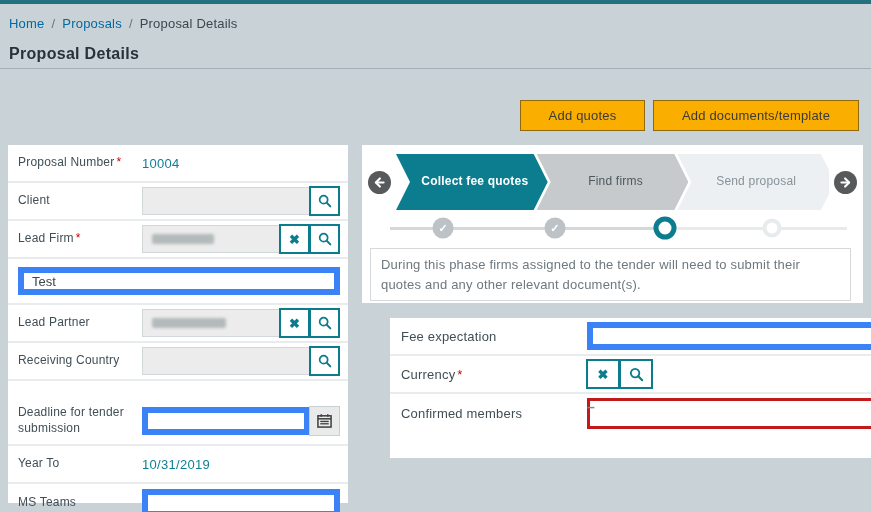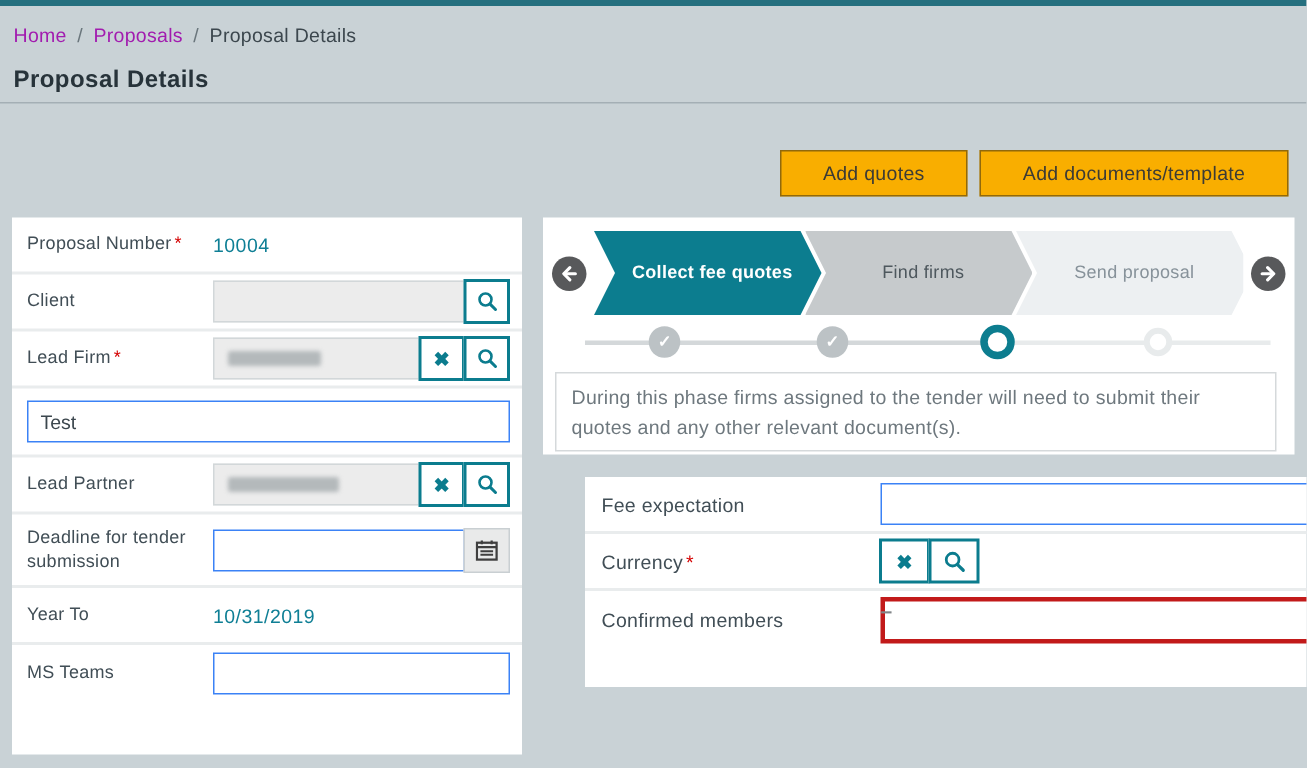--- a/index.html
+++ b/index.html
@@ -6,46 +6,46 @@
   html,body { width:871px; height:512px; }
   body {
     position:relative; overflow:hidden;
     background:#c9d2d6;
     font-family:"Liberation Sans", sans-serif;
     color:#414e56;
   }
   
   .topbar { position:absolute; top:0; left:0; right:0; height:4px; background:#25707f; }
   .breadcrumb { position:absolute; top:16px; left:9px; font-size:13px; letter-spacing:.2px; color:#6a767c; display:flex; gap:7px; align-items:center;}
-  .crumb-link { color:#a21caf; cursor:pointer; }
+  .crumb-link { color:#0369a1; cursor:pointer; }
   .crumb-current { color:#3c474e; }
   .page-title { position:absolute; top:45px; left:9px; font-size:16px; font-weight:bold; color:#27333a; letter-spacing:.3px; }
   .title-divider { position:absolute; top:68px; left:0; right:0; height:1px; background:#a4afb5; }
   
   .actions { position:absolute; top:100px; right:12px; display:flex; gap:8px; }
   .btn-amber {
     height:31px; background:#f9ae00; border:1px solid rgba(60,50,20,.55);
     color:#3c3b35; font-size:13px; letter-spacing:.2px;
     font-family:inherit; display:flex; align-items:center; justify-content:center; cursor:pointer;
   }
   .btn-amber.w1 { width:125px; } .btn-amber.w2 { width:206px; }
   
   .panel { position:absolute; background:#fff; }
   .left-panel   { left:8px;   top:145px; width:340px; height:358px; }
   .right-top    { left:362px; top:145px; width:501px; height:158px; }
   .right-bottom { left:362px; top:318px; width:501px; height:140px;margin-left:28px; }
   
   .frow { display:flex; align-items:center; padding:0 8px 0 10px; border-bottom:2px solid #e9eced; height:38px; }
-  .frow.tall46 { height:46px; } .frow.tall49 { height:49px; } .frow.noline { border-bottom:none; }
+  .frow.tall46 { height:46px; } .frow.tall49 { height:49px;margin-top:16px; } .frow.noline { border-bottom:none; }
   .flabel { width:124px; flex-shrink:0; font-size:12px; line-height:1.3; letter-spacing:.2px; color:#414e56; }
   .req { color:#d40000; margin-left:2px; }
   .fctrl { flex:1; display:flex; align-items:center; min-width:0; }
   .fvalue { font-size:13px; color:#0f7f95; letter-spacing:.3px; }
   input.inp {
-    height:28px; flex:1; min-width:0; border:1px solid #3b82f6; background:#fff;
+    height:28px; flex:1; min-width:0; border:6px solid #3b82f6; background:#fff;
     font-size:13px; padding:0 8px; color:#3c474e; font-family:inherit;
   }
   .inputbox {
     height:28px; flex:1; min-width:0; border:1px solid #d2d7d9; background:#ececec;
     display:flex; align-items:center; padding:0 9px; font-size:13px;
   }
   .inputbox .val-teal { color:#0f7f95; letter-spacing:.3px; }
   .redact { display:inline-block; height:10px; border-radius:2px; background:#b4b9bb; filter:blur(1.5px); }
   .redact.w60 { width:62px; } .redact.w72 { width:74px; }
   .redact.lblpre { width:30px; height:9px; margin-right:5px; vertical-align:middle; }
@@ -186,20 +186,34 @@
         </button>
       <button class="sqbtn">
         <svg width="16" height="16" viewBox="0 0 24 24">
             <circle cx="10" cy="10" r="6" fill="none" stroke="#0b7c8e" stroke-width="2.6"></circle>
             <line x1="14.6" y1="14.6" x2="20" y2="20" stroke="#0b7c8e" stroke-width="3" stroke-linecap="round"></line>
           </svg>
       </button>
     </div>
   </div>
 
+  <div class="frow">
+    <div class="flabel">
+      <span>Receiving Country</span>
+    </div>
+    <div class="fctrl">
+      <div class="inputbox"></div>
+      <button class="sqbtn">
+        <svg width="16" height="16" viewBox="0 0 24 24">
+            <circle cx="10" cy="10" r="6" fill="none" stroke="#0b7c8e" stroke-width="2.6"></circle>
+            <line x1="14.6" y1="14.6" x2="20" y2="20" stroke="#0b7c8e" stroke-width="3" stroke-linecap="round"></line>
+          </svg>
+      </button>
+    </div>
+  </div>
 
   <div class="frow tall49">
     <div class="flabel">
       <span>Deadline for tender submission</span>
     </div>
     <div class="fctrl">
       <input class="inp" value="" style="">
       <button class="calbtn">
         <svg width="15" height="15" viewBox="0 0 16 16">
             <rect x="1" y="3" width="14" height="12" fill="none" stroke="#3f3f3f" stroke-width="1.6"></rect>

